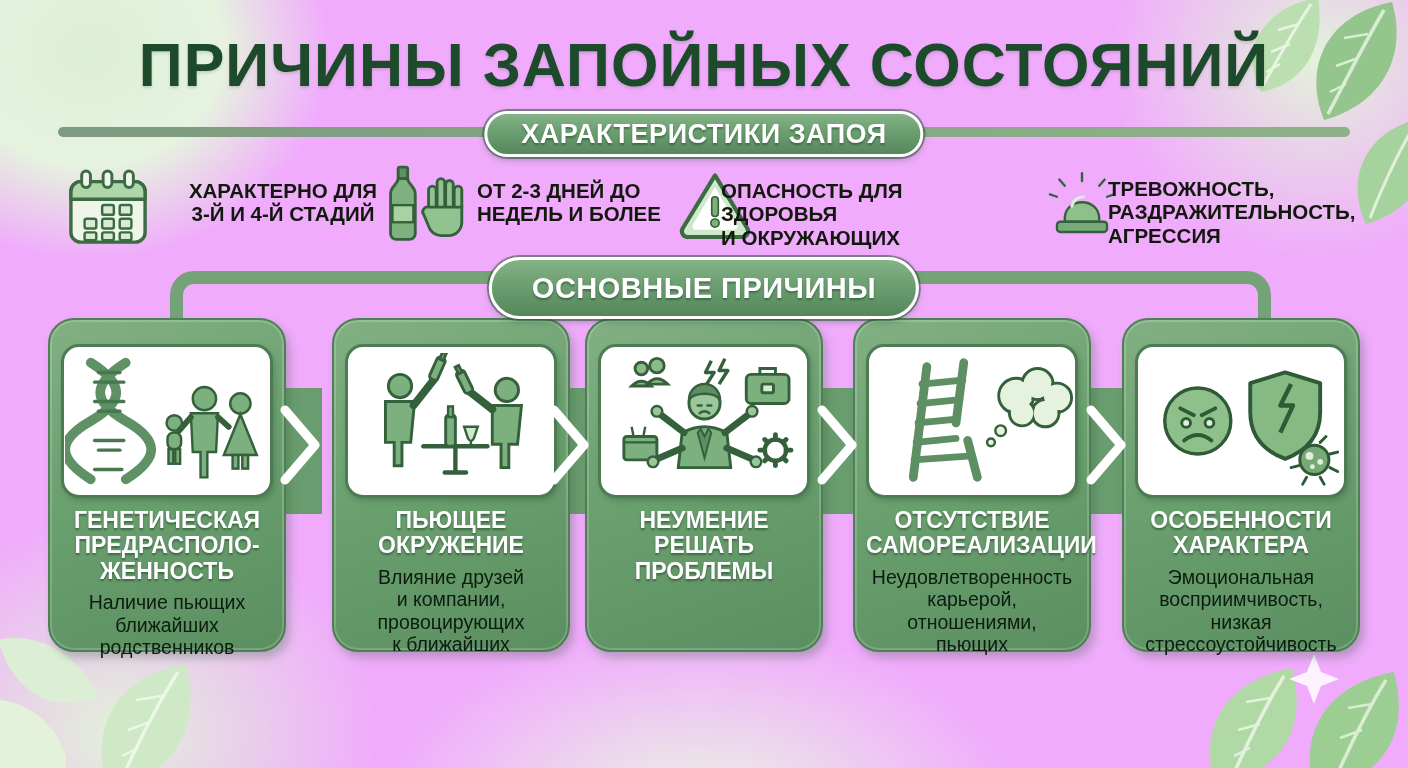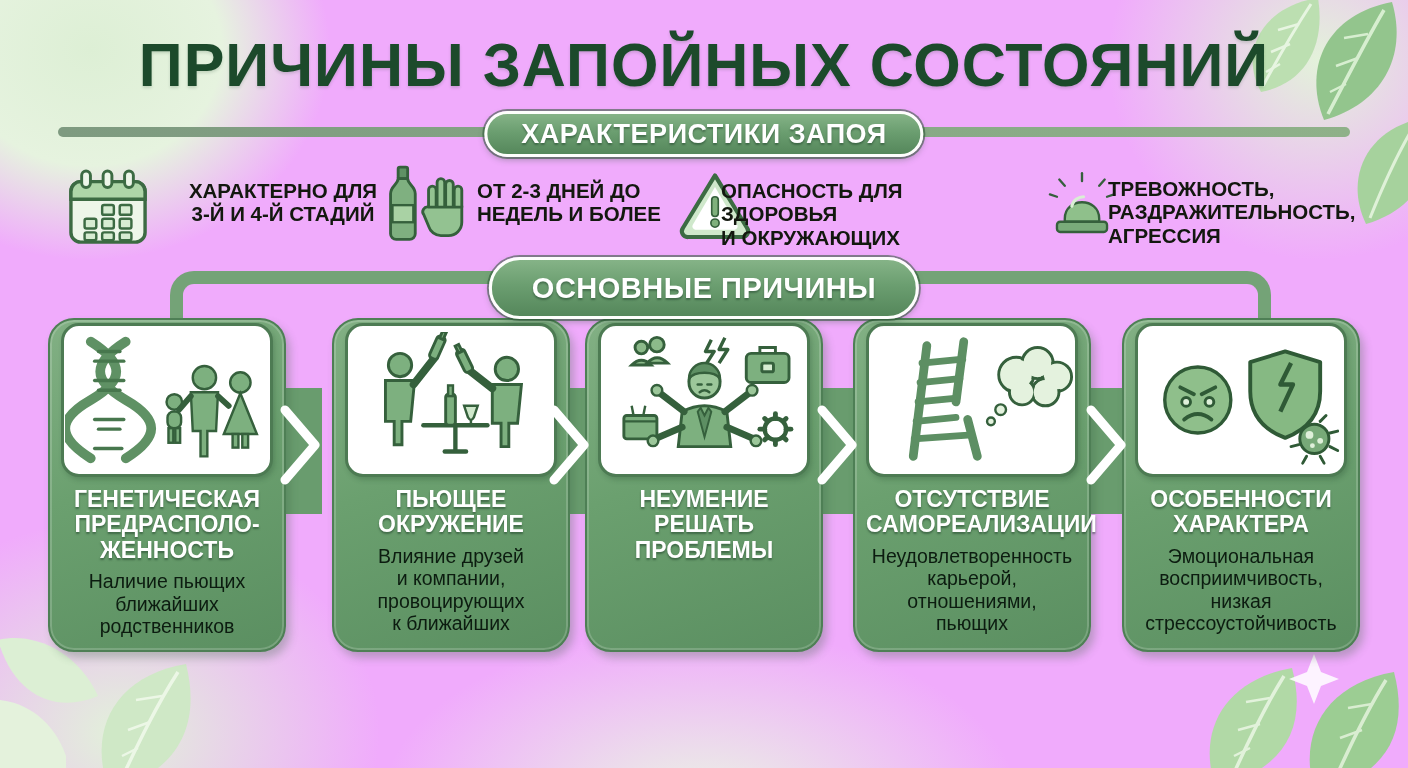--- a/index.html
+++ b/index.html
@@ -46,21 +46,21 @@
   
   .elbow{position:absolute;top:271px;height:47px;z-index:1;}
   .elbow.left{left:170px;width:345px;border-top:13px solid #74a377;border-left:13px solid #74a377;
     border-top-left-radius:24px;}
   .elbow.right{left:895px;width:363px;border-top:13px solid #74a377;border-right:13px solid #74a377;
     border-top-right-radius:24px;}
 
   
   .card{position:absolute;top:318px;width:238px;height:334px;box-sizing:border-box;
     background:linear-gradient(160deg,#82b084 0%,#6ba06f 45%,#5b8f61 100%);
-    border:2px solid #4e7f55;border-radius:26px;padding:3px 11px;text-align:center;z-index:3;
+    border:2px solid #4e7f55;border-radius:26px;padding:24px 11px;text-align:center;z-index:3;
     box-shadow:inset 0 0 0 2px rgba(255,255,255,.18),4px 6px 8px rgba(60,100,70,.30);}
   .iconbox{height:148px;background:#fff;border:3px solid #4d7b53;border-radius:18px;
     display:flex;align-items:center;justify-content:center;overflow:hidden;
     box-shadow:2px 3px 5px rgba(40,80,50,.28);}
   .iconbox svg{width:205px;height:136px;}
   .card-title{margin-top:10px;color:#fff;font-weight:bold;font-size:23px;line-height:1.1;
     text-shadow:0 2px 2px rgba(25,55,35,.5);white-space:pre-line;}
   .card-sub{margin-top:7px;color:#0c1c10;font-size:19.5px;line-height:1.16;white-space:pre-line;}
 
   

